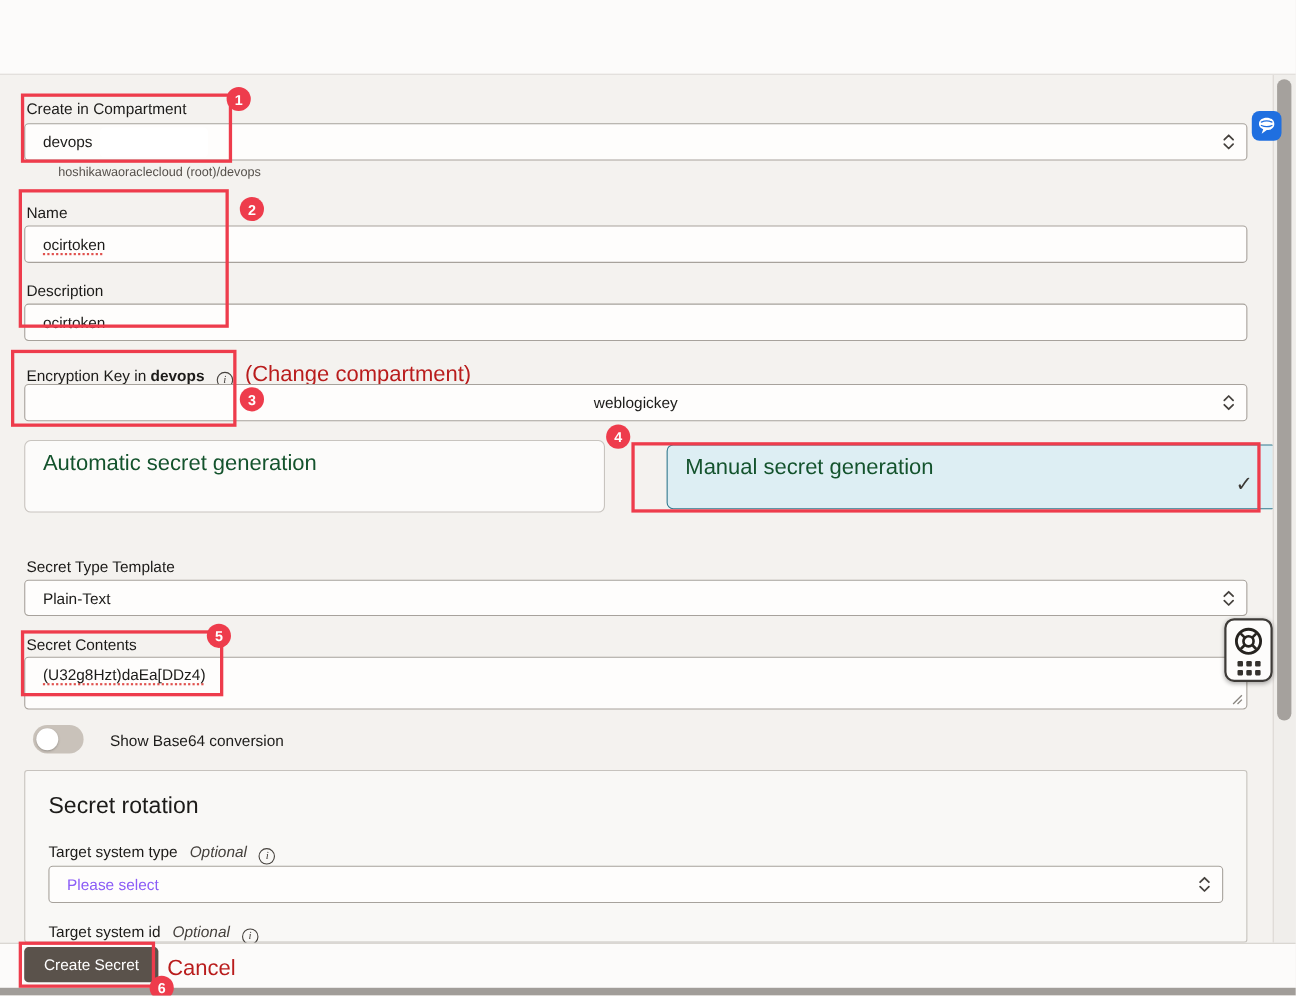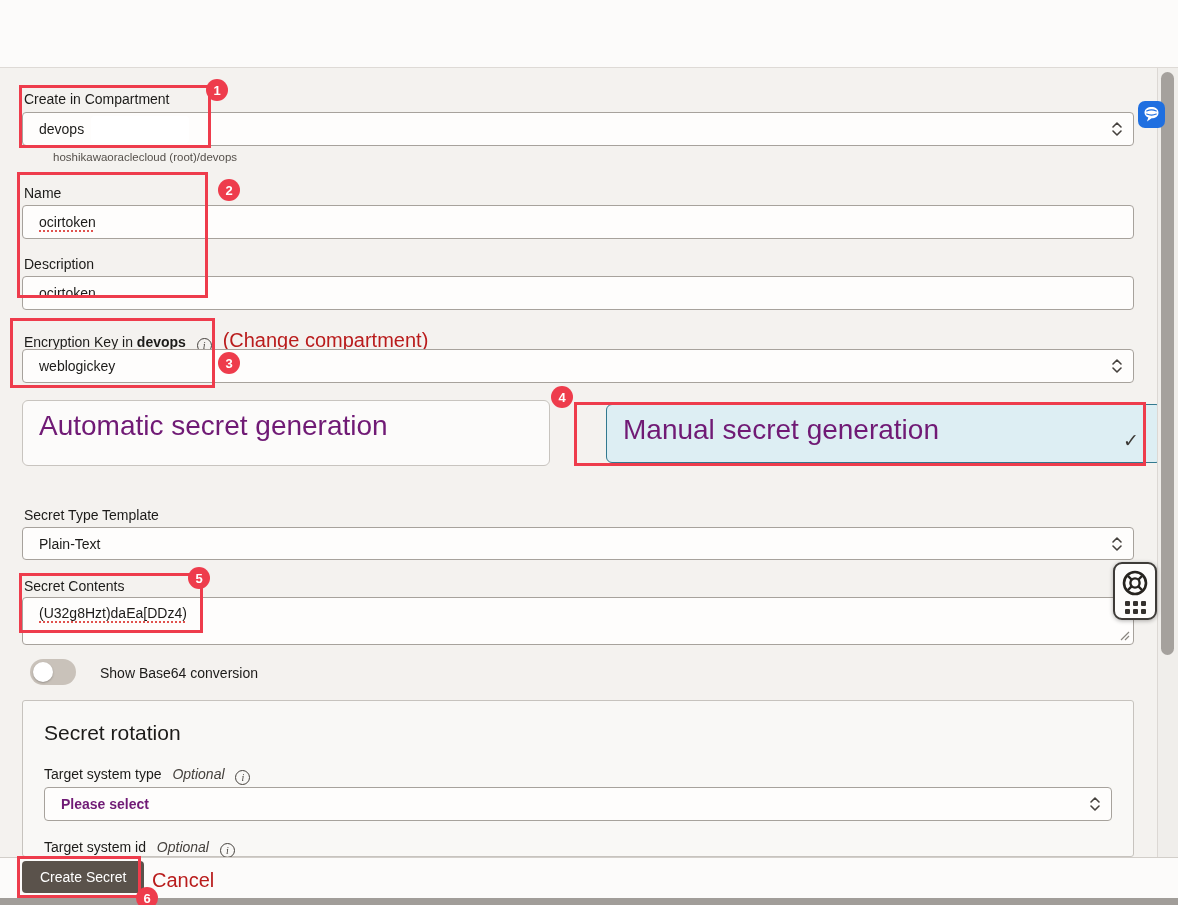--- a/index.html
+++ b/index.html
@@ -19,31 +19,31 @@
   .field { background:#fefdfc; border:1px solid #a7a29c; border-radius:4px; display:flex; align-items:center; padding:0 16px; font-size:14px; color:#1c1b19; }
   .chev  { position:absolute; right:10px; top:50%; transform:translateY(-50%); }
   .spell { text-decoration:underline dotted #e0524e; text-decoration-thickness:1.5px; text-underline-offset:3px; }
   .opt   { font-style:italic; color:#45413d; margin-left:7px; }
   .info-i{ display:inline-flex; align-items:center; justify-content:center; width:15px; height:15px; border:1.2px solid #45413d; border-radius:50%; font-size:10px; font-style:italic; font-family:"Liberation Serif",serif; color:#45413d; margin-left:7px; vertical-align:-2px; }
 
   
   .card { border-radius:6px; padding:9px 16px; }
   .card-auto { background:#fcfbfa; border:1px solid #c8c4bf; }
   .card-manual { background:#ddeef3; border:1.5px solid #32798f;margin-left:25px; }
-  .card h3 { font-size:28px; font-weight:400; color:#701a75; margin-bottom:8px; }
+  .card h3 { font-size:20px; font-weight:400; color:#14532d; margin-bottom:8px; }
   .card p { font-size:14px; color:#1c1b19; }
   .checkmark { position:absolute; right:22px; bottom:10px; font-size:19px; color:#3c3935; }
 
   
   .toggle { width:46px; height:26px; border-radius:13px; background:#c9c2ba; position:relative; cursor:pointer; }
   .knob { position:absolute; left:3px; top:3px; width:20px; height:20px; border-radius:50%; background:#fff; box-shadow:0 1px 2px rgba(0,0,0,.25); }
 
   
   .panel { background:#f9f8f6; border:1px solid #c7c3be; border-radius:3px; }
-  .placeholder { color:#701a75;font-weight:bold; }
+  .placeholder { color:#8b5cf6; }
 
   
   .footer { left:0; top:857px; width:1178px; height:41px; background:#fcfbfa; border-top:1px solid #d2cec9; z-index:5; }
   .primary-btn { background:#5a524b; color:#fff; border:none; border-radius:4px; font-size:14px; font-family:inherit; padding:0 18px; height:32px; cursor:pointer; }
   .bottom-strip { left:0; top:898px; width:1178px; height:7px; background:#a19d99; z-index:6; }
 
   
   .redbox { border:3px solid #ee3c4c; z-index:50; pointer-events:none; }
   .badge { width:22px; height:22px; border-radius:50%; background:#ee3c4c; color:#fff; font-size:13px; font-weight:bold; display:flex; align-items:center; justify-content:center; z-index:60; }
 
@@ -83,21 +83,21 @@
 <div class="abs field" style="left:22px;top:276px;width:1112px;height:34px;">
   <span>ocirtoken</span>
 </div>
 
 <div class="abs label" style="left:24px;top:329px;">
   <span>Encryption Key in</span>
   <b>devops</b>
   <span class="info-i">i</span>
   <a class="link" style="margin-left:7px;">(Change compartment)</a>
 </div>
-<div class="abs field" style="left:22px;top:349px;width:1112px;height:34px;">
+<div class="abs field" style="left:22px;top:349px;width:1112px;height:34px;justify-content:center;">
   <span>weblogickey</span>
   <svg class="chev" width="12" height="16" viewBox="0 0 12 16">
       <path d="M2 6 L6 2 L10 6 M2 10 L6 14 L10 10" stroke="#45413d" stroke-width="1.6" fill="none" stroke-linecap="round" stroke-linejoin="round"></path>
     </svg>
 </div>
 
 <div class="abs card card-auto" style="left:22px;top:400px;width:528px;height:66px;">
   <h3>Automatic secret generation</h3>
 </div>
 <div class="abs card card-manual" style="left:581px;top:404px;width:556px;height:59px;">

